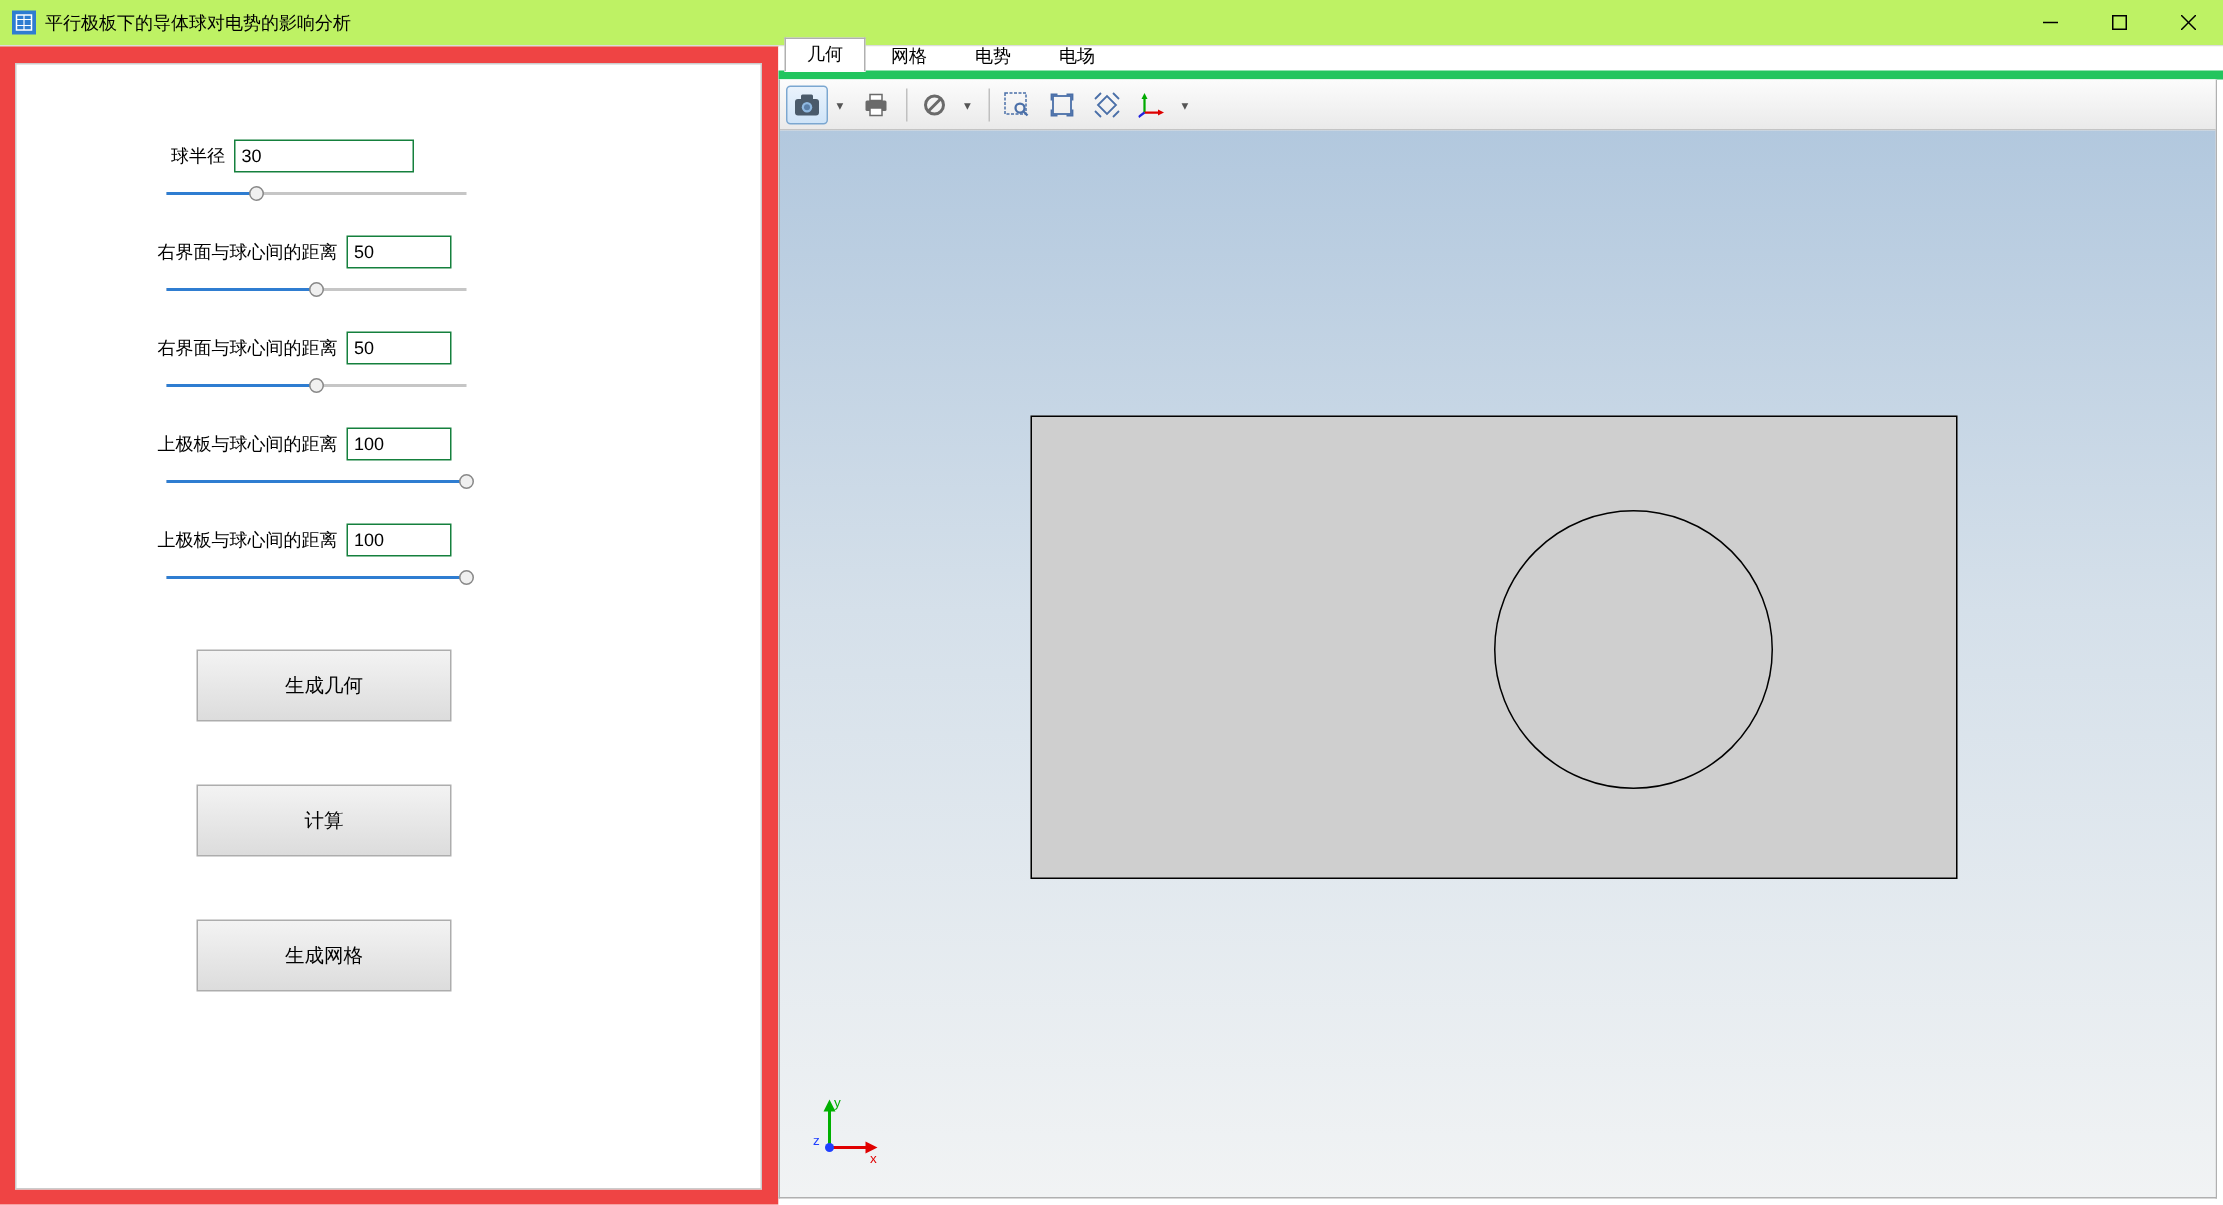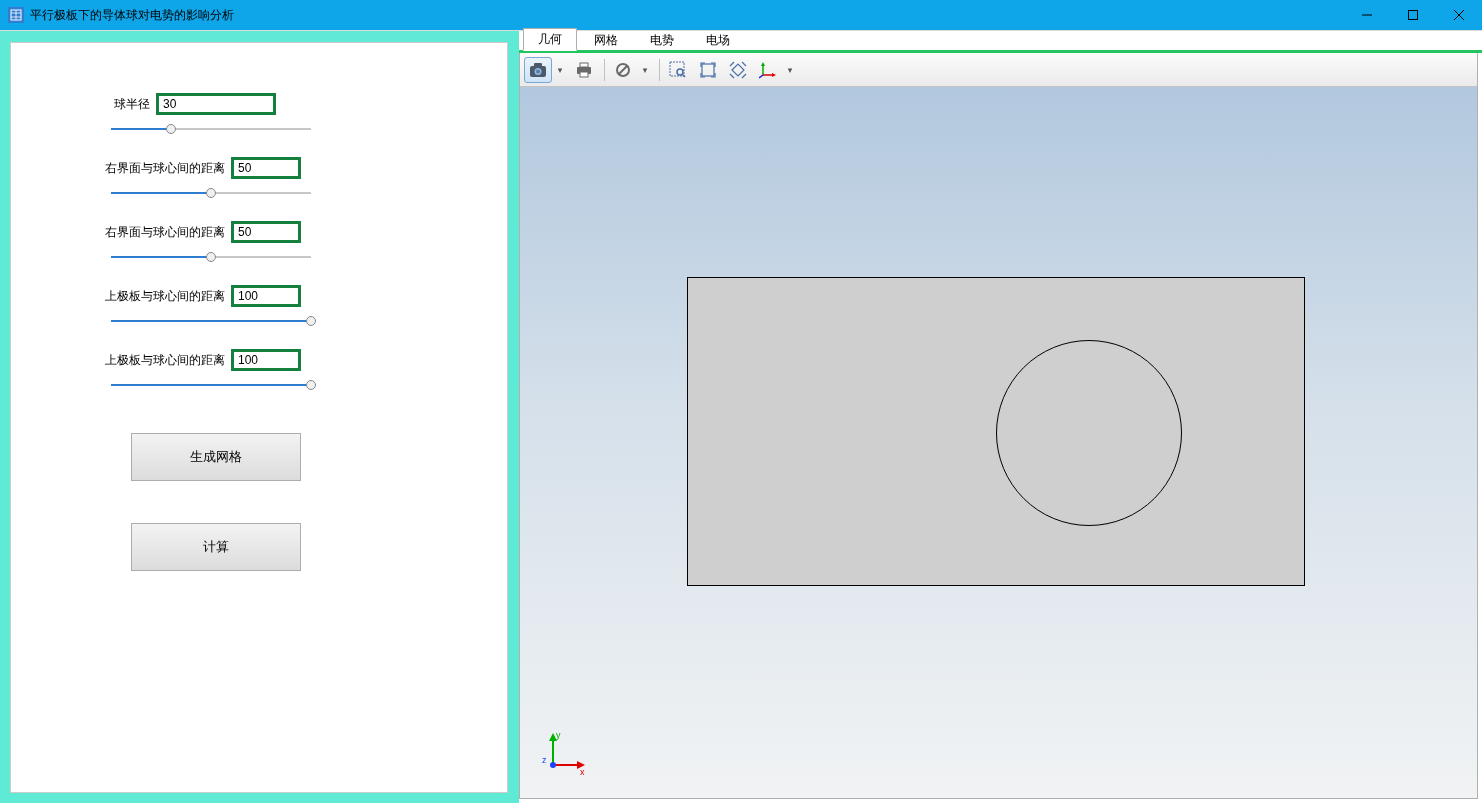--- a/index.html
+++ b/index.html
@@ -7,21 +7,21 @@
     margin: 0; padding: 0;
     width: 1482px; height: 803px;
     font-family: "Microsoft YaHei", "Segoe UI", sans-serif;
     font-size: 12px;
     background: #ffffff;
     overflow: hidden;
   }
   
   .titlebar {
     height: 31px;
-    background: #0ea5e9;
+    background: #bef264;
     border-bottom: 1px solid #dcdcdc;
     display: flex;
     align-items: center;
     position: relative;
   }
   .titlebar .app-icon {
     width: 16px; height: 16px;
     margin: 0 6px 0 8px;
     background: #2f7dd1;
     display: flex; align-items: center; justify-content: center;
@@ -47,21 +47,21 @@
   .content {
     position: absolute;
     top: 31px; left: 0; right: 0; bottom: 0;
     display: flex;
   }
 
   
   .left-panel {
     width: 519px;
     height: 100%;
-    background: #5eead4;
+    background: #ef4444;
     position: relative;
     border-right: none;
   }
   .left-inner {
     position: absolute;
     left: 10px; top: 11px;
     width: 498px;
     bottom: 10px;
     border: 1px solid #cccccc;
     background: #ffffff;
@@ -76,21 +76,21 @@
   .param-row .label {
     width: 195px;
     text-align: right;
     font-size: 12px;
     color: #000;
     padding-right: 6px;
   }
   .param-row .textbox {
     width: 120px;
     height: 22px;
-    border: 3px solid #15803d;
+    border: 1px solid #15803d;
     padding: 0 4px;
     font-size: 12px;
     font-family: inherit;
     background: #fff;
     outline: none;
   }
   .slider-row {
     margin: 0 0 20px 0;
     padding-left: 100px;
     padding-right: 195px;
@@ -144,21 +144,21 @@
 
   
   .right-panel {
     flex: 1;
     height: 100%;
     position: relative;
     background: #fff;
   }
   .tabbar {
     height: 22px;
-    border-bottom: 3px solid #22c55e;
+    border-bottom: 6px solid #22c55e;
     display: flex;
     align-items: flex-end;
     padding-left: 4px;
     background: #fff;
   }
   .tab {
     padding: 2px 14px 2px 14px;
     font-size: 12px;
     color: #000;
     border: 1px solid transparent;
@@ -333,22 +333,23 @@
       </div>
       <div class="slider-row">
           <div class="slider">
         <div class="track"></div>
             <div class="track-fill" style="width:100%"></div>
             <div class="thumb" style="left:100%"></div>
       </div>
         </div>
 
       <div class="btn-stack">
+        <button class="big-button">生成几何</button>
+        <button class="big-button">计算</button>
         <button class="big-button">生成网格</button>
-        <button class="big-button">计算</button>
       </div>
 
     </div>
   </div>
 
   <div class="right-panel">
     <div class="tabbar">
       <div class="tab active">几何</div>
       <div class="tab">网格</div>
       <div class="tab">电势</div>

